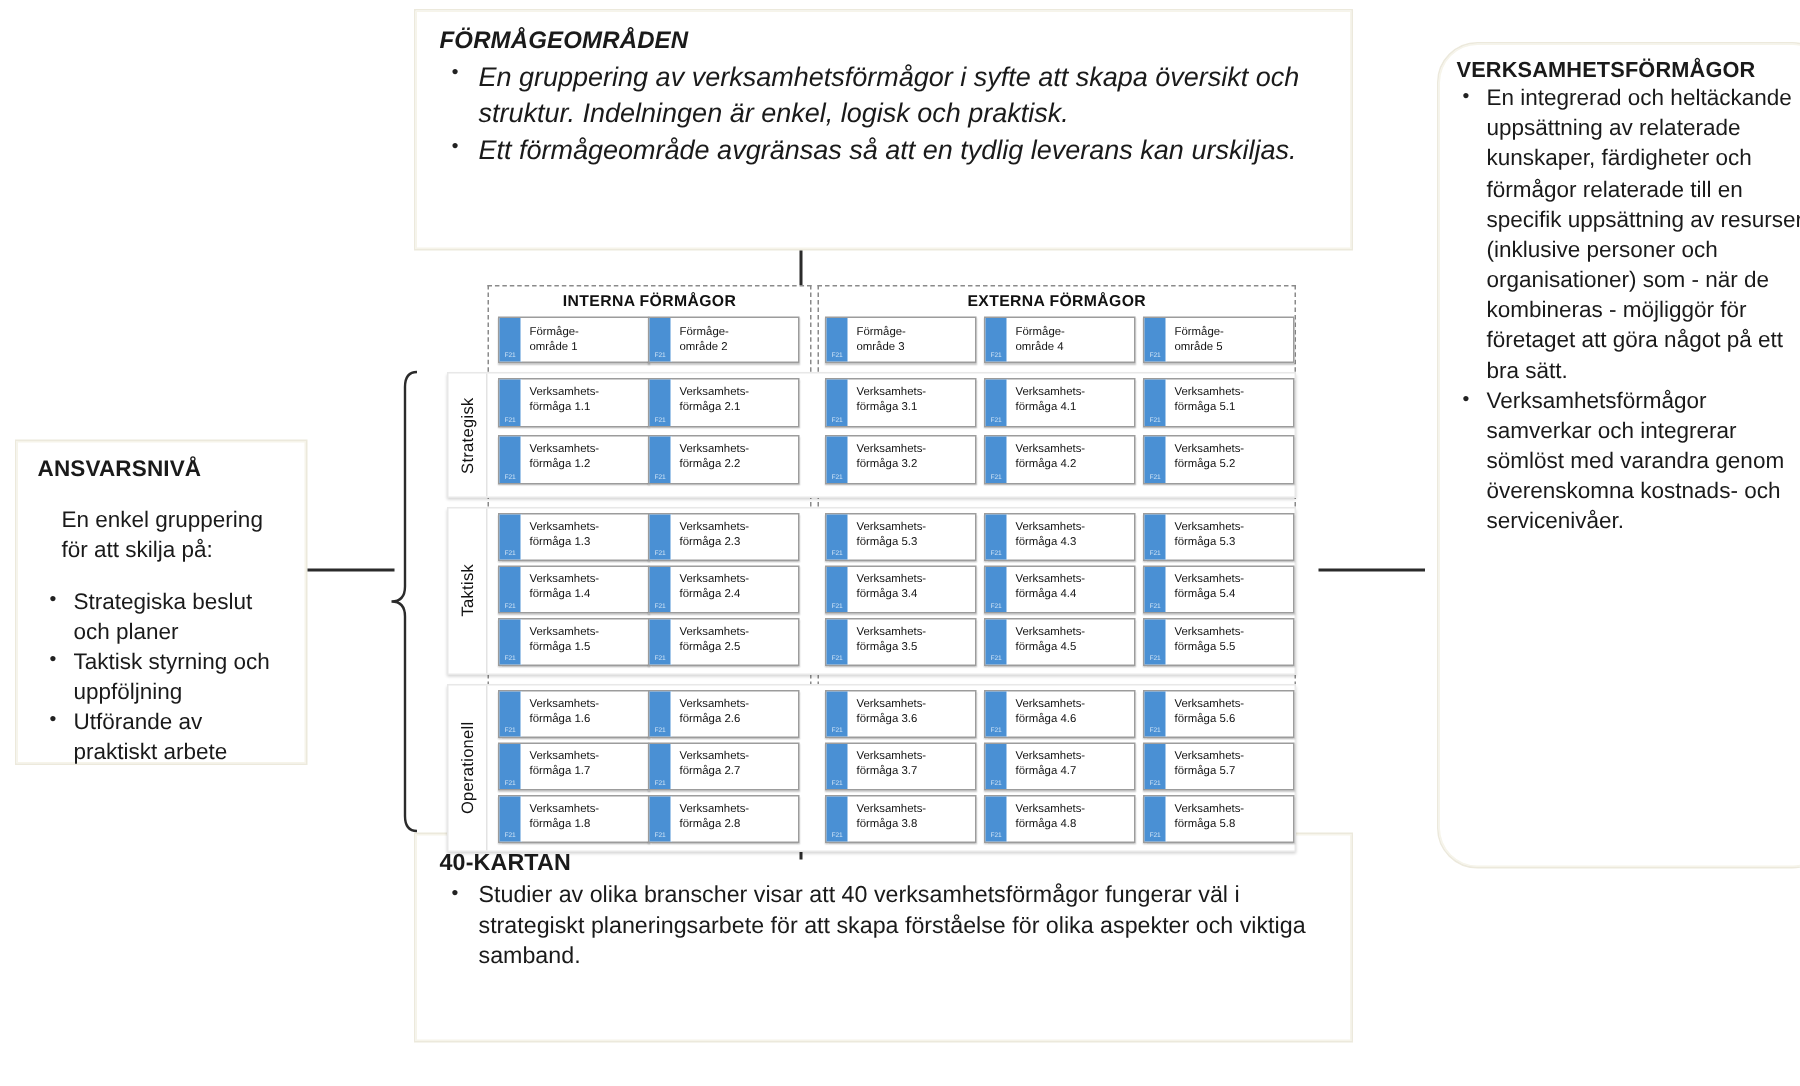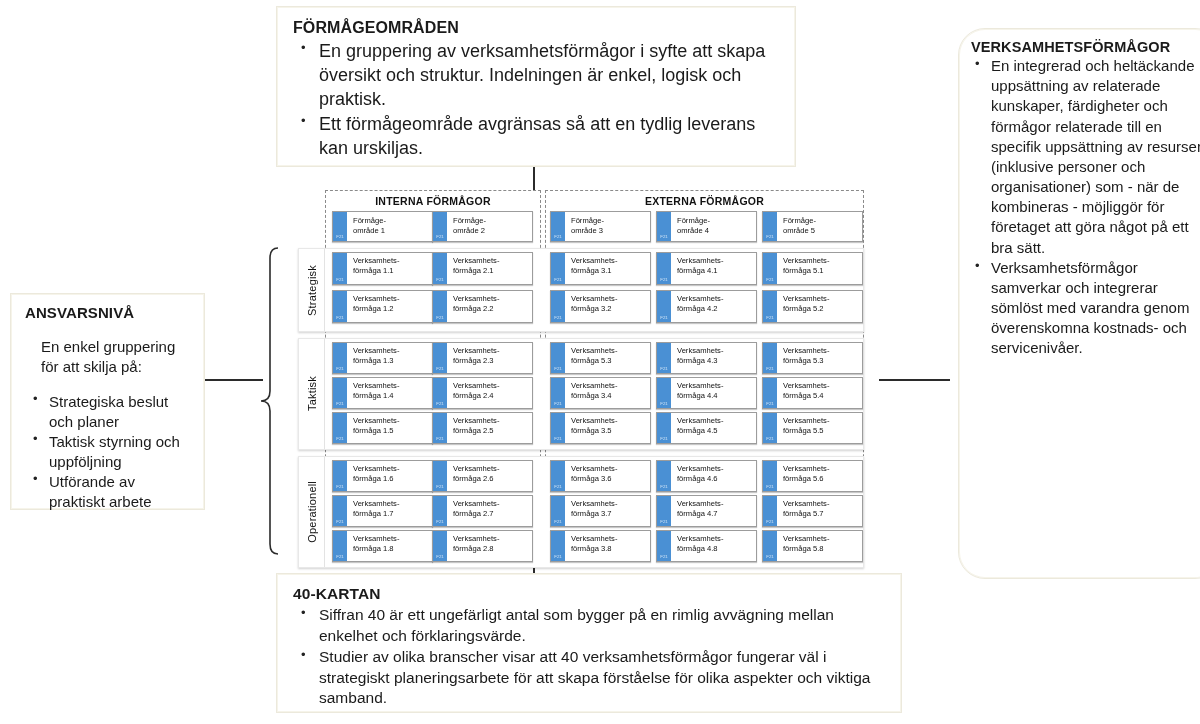--- a/index.html
+++ b/index.html
@@ -40,22 +40,23 @@
   .panel ul li:before {
     content:"\2022";
     position:absolute;
     left:6px; top:-1px;
     font-size:13px;
     color:#222;
   }
 
   
   #box-formageomraden {
-    left:276px; top:6px; width:520px; height:161px;
+    left:276px; top:6px; width:626px; height:161px;
     padding:12px 16px 8px 16px;
+    font-style:italic;
   }
   #box-formageomraden h2 { font-size:16px; margin-bottom:3px; }
   #box-formageomraden ul li { font-size:18px; line-height:1.33; padding-left:26px; }
   #box-formageomraden ul li:before { left:8px; }
 
   
   #box-verksamhetsformagor {
     left:958px; top:28px; width:264px; height:551px;
     padding:10px 12px 8px 12px;
     border-radius:27px;
@@ -72,21 +73,21 @@
     padding:10px 12px 8px 14px;
   }
   #box-ansvarsniva h2 { font-size:15px; margin-bottom:2px; }
   #box-ansvarsniva p.lead { font-size:15px; line-height:1.30; }
   #box-ansvarsniva ul { margin-top:2px; }
   #box-ansvarsniva ul li { font-size:15px; line-height:1.30; padding-left:24px; }
   #box-ansvarsniva ul li:before { left:8px; }
 
   
   #box-40kartan {
-    left:276px; top:573px; width:626px; height:140px;
+    left:276px; top:555px; width:626px; height:140px;
     padding:11px 16px 8px 16px;
   }
   #box-40kartan h2 { font-size:15.5px; margin-bottom:2px; }
   #box-40kartan ul li { font-size:15.5px; line-height:1.33; padding-left:26px; }
   #box-40kartan ul li:before { left:8px; }
 
   
   #matrix { position:absolute; left:276px; top:190px; width:588px; height:362px; }
 
   
@@ -204,21 +205,20 @@
   <ul>
     <li>Strategiska beslut och planer</li>
     <li>Taktisk styrning och uppföljning</li>
     <li>Utförande av praktiskt arbete</li>
   </ul>
 </div>
 
 <div class="panel" id="box-40kartan">
   <h2>40-KARTAN</h2>
   <ul>
-    <li>Siffran 40 är ett ungefärligt antal som bygger på en rimlig avvägning mellan enkelhet och förklaringsvärde.</li>
     <li>Studier av olika branscher visar att 40 verksamhetsförmågor fungerar väl i strategiskt planeringsarbete för att skapa förståelse för olika aspekter och viktiga samband.</li>
   </ul>
 </div>
 
 <div class="conn" id="conn-top"></div>
 <div class="conn" id="conn-bottom"></div>
 <div class="conn" id="conn-right"></div>
 <div class="conn" id="conn-left"></div>
 
 <svg id="brace" viewBox="0 0 22 310">

